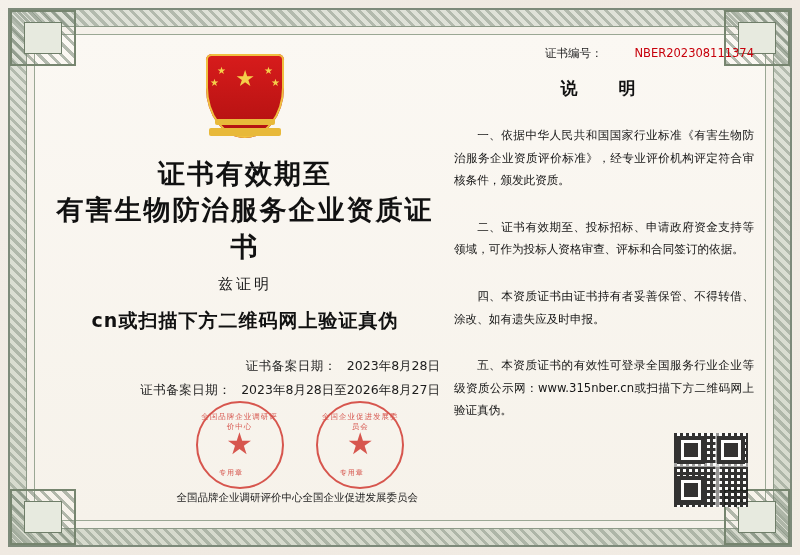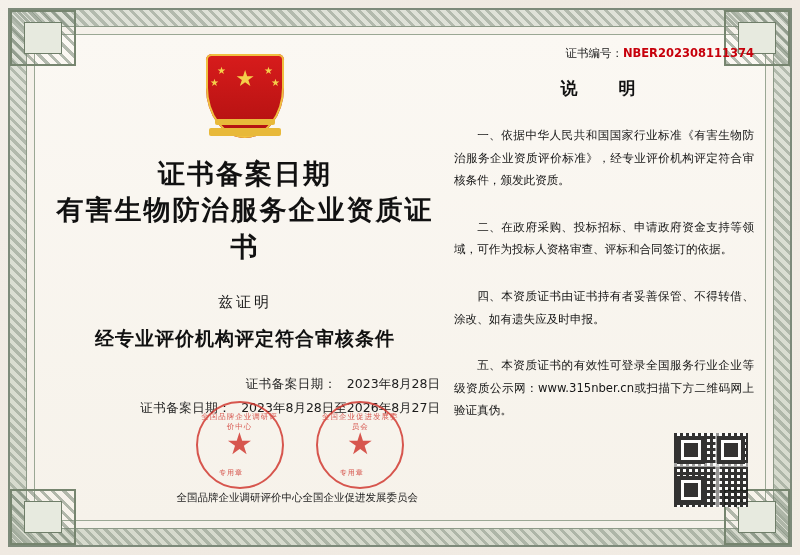--- a/index.html
+++ b/index.html
@@ -143,21 +143,21 @@
   .title-main {
     margin-top: 10px;
     font-size: 27px;
     font-weight: bold;
     color: #111;
     letter-spacing: 2px;
     line-height: 1.35;
     font-family: "DejaVu Sans", sans-serif;
   }
   .subtitle {
-    margin-top: 28px;
+    margin-top: 10px;
     font-size: 15px;
     color: #1a1a1a;
     letter-spacing: 3px;
     font-family: "DejaVu Sans", sans-serif;
   }
   .company {
     margin-top: 14px;
     font-size: 19px;
     font-weight: bold;
     color: #111;
@@ -249,21 +249,21 @@
     height: 100%;
   }
   .cert-no {
     text-align: right;
     font-size: 11.5px;
     color: #1c1c1c;
     margin-top: 2px;
     font-family: "DejaVu Sans", sans-serif;
     white-space: nowrap;
   }
-  .cert-no .num { color: #c7000b; font-weight: bold; }
+  .cert-no .num { color: #c7000b; font-weight: normal; margin-left: 32px; }
   .notice-title {
     text-align: center;
     font-size: 17px;
     font-weight: bold;
     letter-spacing: 12px;
     color: #111;
     margin-top: 16px;
     font-family: "DejaVu Sans", sans-serif;
   }
   .clause {
@@ -340,27 +340,27 @@
         <div class="star-big">★</div>
         <div class="star-s s1">★</div>
         <div class="star-s s2">★</div>
         <div class="star-s s3">★</div>
         <div class="star-s s4">★</div>
         <div class="bar2"></div>
         <div class="bar"></div>
       </div>
 
       <div class="title-main">
-        <div>证书备案日期</div>
+        <div>证书有效期至</div>
         <div>有害生物防治服务企业资质证书</div>
       </div>
 
       <div class="subtitle">兹证明</div>
 
-      <div class="company">经专业评价机构评定符合审核条件</div>
+      <div class="company">cn或扫描下方二维码网上验证真伪</div>
 
 
       <div class="dates">
         <div class="row">
           <span class="lbl">证书备案日期：</span>
           <span class="val">2023年8月28日</span>
         </div>
         <div class="row">
           <span class="lbl">证书备案日期：</span>
           <span class="val">2023年8月28日至2026年8月27日</span>
@@ -388,21 +388,21 @@
     </div>
 
     <div class="right-panel">
       <div class="cert-no">
         <span>证书编号：</span><span class="num">NBER202308111374</span>
       </div>
 
       <div class="notice-title">说　明</div>
 
       <div class="clause">一、依据中华人民共和国国家行业标准《有害生物防治服务企业资质评价标准》，经专业评价机构评定符合审核条件，颁发此资质。</div>
-      <div class="clause">二、在政府采购、投标招标、申请政府资金支持等领域，可作为投标人资格审查、评标和合同签订的依据。</div>
+      <div class="clause">二、证书有效期至、投标招标、申请政府资金支持等领域，可作为投标人资格审查、评标和合同签订的依据。</div>
       <div class="clause">四、本资质证书由证书持有者妥善保管、不得转借、涂改、如有遗失应及时申报。</div>
       <div class="clause">五、本资质证书的有效性可登录全国服务行业企业等级资质公示网：www.315nber.cn或扫描下方二维码网上验证真伪。</div>
 
       <div class="qr">
         <div class="qr-mask"></div>
         <div class="qr-eye e1">
             <div class="dot"></div>
           </div>
         <div class="qr-eye e2">
             <div class="dot"></div>

